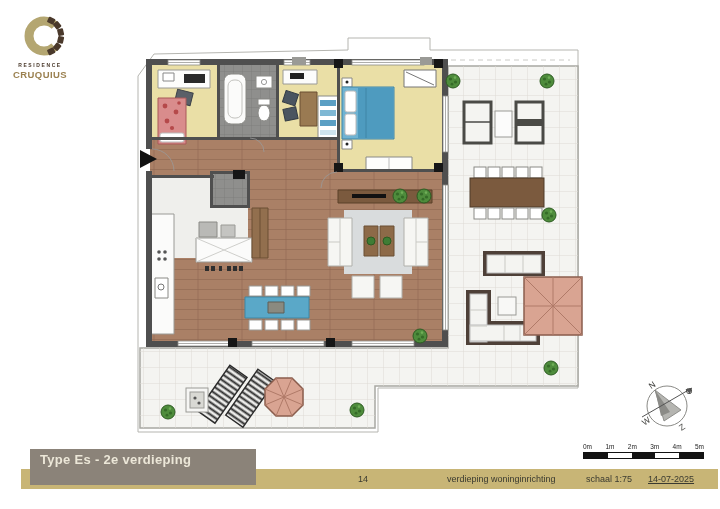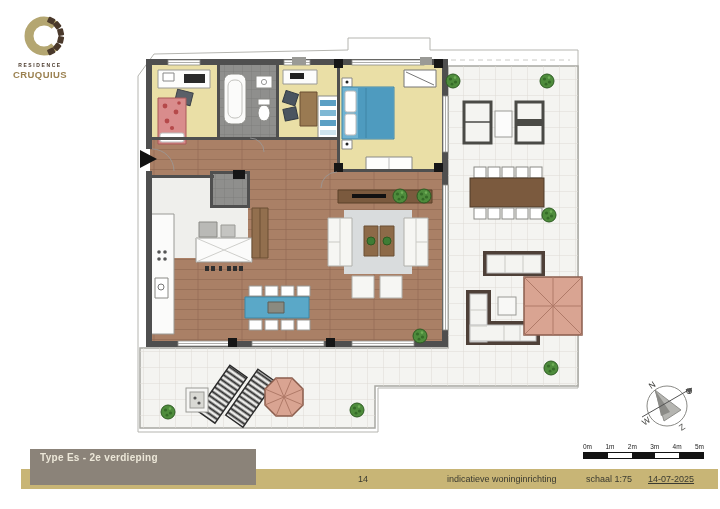--- a/index.html
+++ b/index.html
@@ -8,21 +8,21 @@
   .abs{position:absolute;}
   
   #logo-res{position:absolute;left:10px;top:62px;width:60px;text-align:center;
             font-size:5px;font-weight:bold;letter-spacing:1.6px;color:#4a392b;}
   #logo-brand{position:absolute;left:4px;top:69px;width:72px;text-align:center;
               font-size:9.5px;font-weight:bold;letter-spacing:.4px;color:#9b8150;}
   
   #band{position:absolute;left:21px;top:469px;width:697px;height:20px;background:#c8b576;}
   #titleblock{position:absolute;left:30px;top:449px;width:226px;height:36px;background:#8b8379;
               color:#ece7d8;padding-left:10px;box-sizing:border-box;}
-  #titleblock .t1{font-size:10px;font-weight:600;letter-spacing:.3px;margin-top:3px;}
+  #titleblock .t1{font-size:13px;font-weight:600;letter-spacing:.3px;margin-top:3px;}
   #titleblock .t2{font-size:8.5px;margin-top:1px;color:#e4dfcf;}
   .bandtxt{position:absolute;top:474px;font-size:9px;color:#3a3a30;text-align:right;}
   #f-page{left:358px;} #f-note{left:447px;} #f-scale{left:586px;} #f-date{left:648px;text-decoration:underline;}
   
   #scalebar{position:absolute;left:583px;top:443px;width:121px;}
   #scalebar .labels{display:flex;justify-content:space-between;font-size:6.5px;color:#222;
                     margin-bottom:2px;}
   #scalebar .bar{height:5px;border:1px solid #111;display:flex;}
   #scalebar .bar div{flex:1;}
   .seg-b{background:#141414;} .seg-w{background:#fff;}
@@ -361,17 +361,17 @@
     <div class="seg-w"></div>
         <div class="seg-b"></div>
   </div>
 </div>
 
 <div id="band"></div>
 <div id="titleblock">
   <div class="t1">Type Es - 2e verdieping</div>
 </div>
 <span class="bandtxt" id="f-page">14</span>
-<span class="bandtxt" id="f-note">indicatieve woninginrichting</span>
+<span class="bandtxt" id="f-note">verdieping woninginrichting</span>
 <span class="bandtxt" id="f-scale">schaal 1:75</span>
 <span class="bandtxt" id="f-date">14-07-2025</span>
 
 </div>
 
 </body></html>

